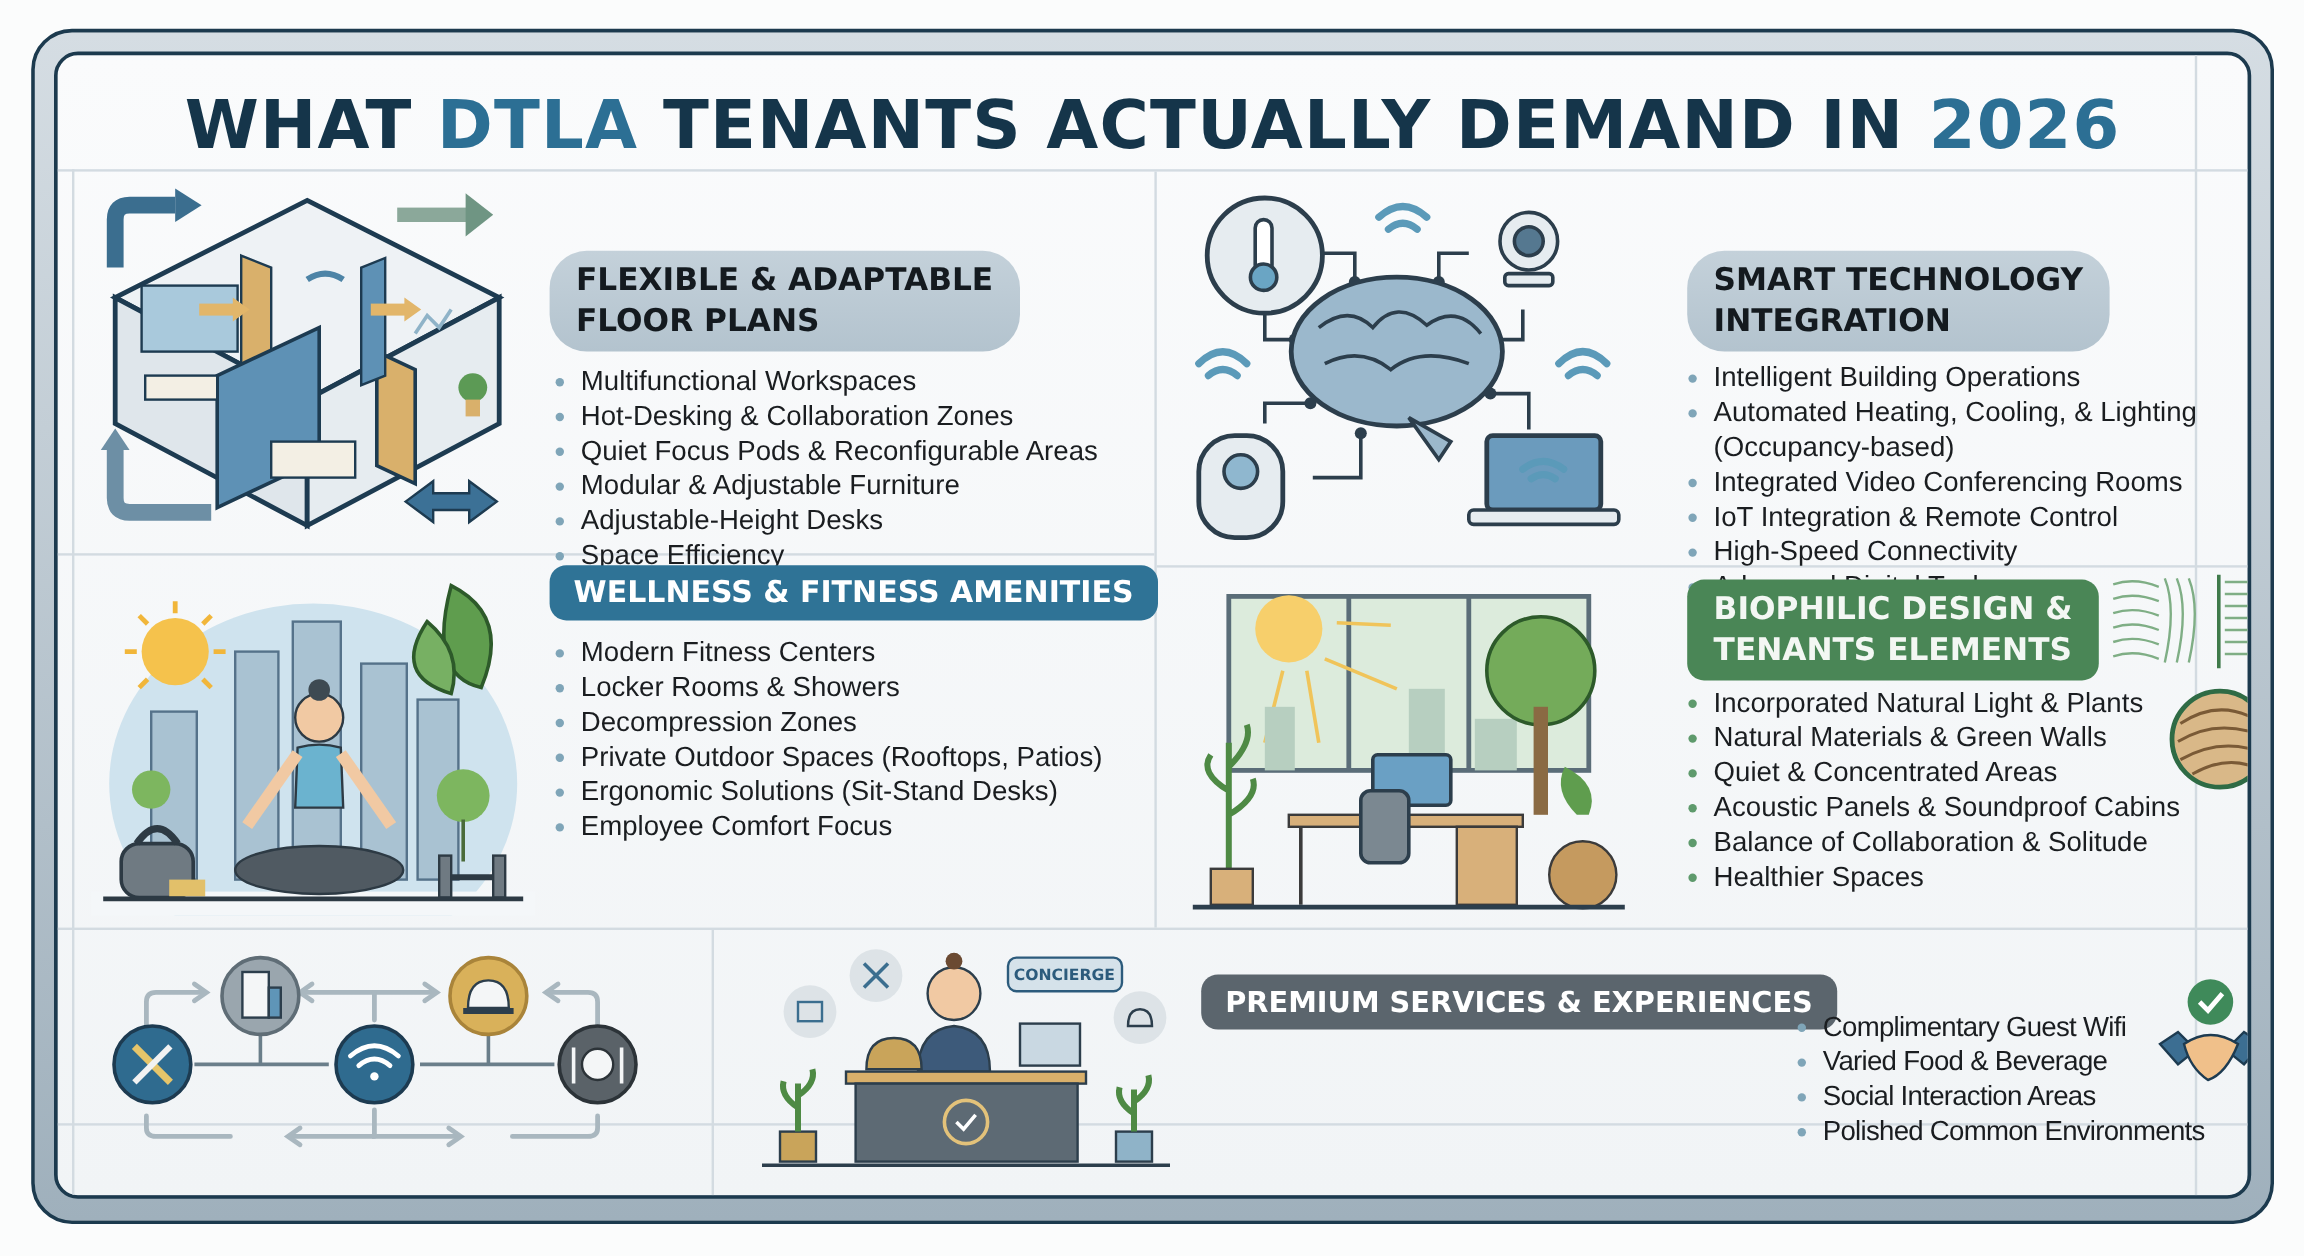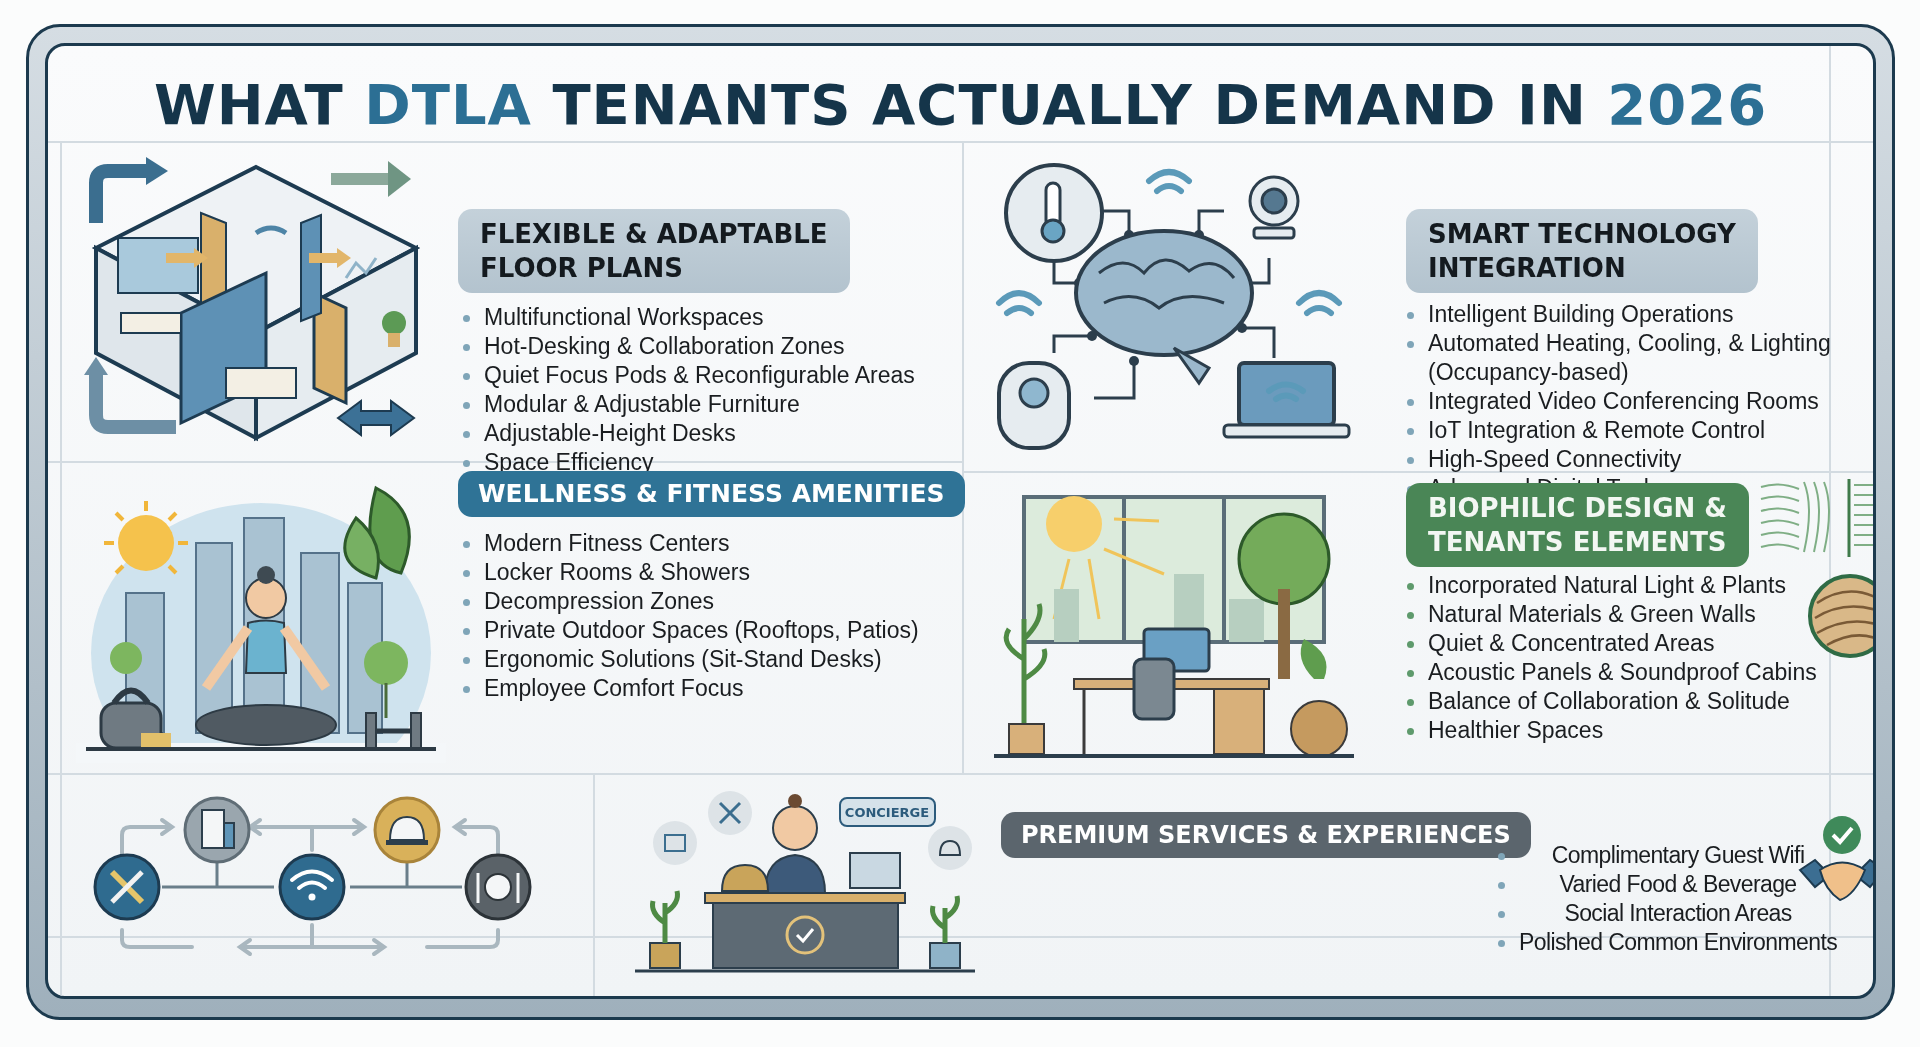--- a/index.html
+++ b/index.html
@@ -26,21 +26,21 @@
   .title .hl { color: #2c6f94; }
 
   .rule { position: absolute; background: #d3dbe1; }
 
   .panel { position: absolute; }
   .pill {
     position: absolute; border-radius: 14px;
     font-family: "DejaVu Sans", sans-serif; font-weight: bold; font-size: 26px; line-height: 34px;
     padding: 8px 22px; white-space: nowrap;
   }
-  .pill.gray { background: linear-gradient(180deg,#c4d1da,#b3c3ce); color: #141a1f; }
+  .pill.gray { background: linear-gradient(180deg,#c4d1da,#b3c3ce); color: #141a1f; border-radius: 31px; }
   .pill.blue { background: #2f7396; color: #fff; padding: 6px 20px; font-size: 25px; }
   .pill.green { background: #4a8656; color: #f3f7f3; }
   .pill.dark { background: #5b656d; color: #fff; font-size: 24px; padding: 6px 20px; }
 
   ul.bullets { position: absolute; list-style: none; font-size: 23px; line-height: 29px; color: #1a1d20; }
   ul.bullets li { position: relative; padding-left: 24px; white-space: nowrap; }
   ul.bullets li::before {
     content: ""; position: absolute; left: 3px; top: 12px; width: 7px; height: 7px;
     border-radius: 50%; background: #7fa5b8;
   }
@@ -378,21 +378,21 @@
           <rect x="15" y="160" width="30" height="25" fill="#c9a45a" stroke="#2c3e4c" stroke-width="2"></rect>
           <path d="M30 160 V120 M30 140 Q15 130 18 118 M30 130 Q45 120 42 108" fill="none" stroke="#4e8a44" stroke-width="5"></path>
           <rect x="295" y="160" width="30" height="25" fill="#8fb3c8" stroke="#2c3e4c" stroke-width="2"></rect>
           <path d="M310 160 V125 M310 145 Q295 135 298 123 M310 135 Q325 125 322 113" fill="none" stroke="#4e8a44" stroke-width="5"></path>
           <line x1="0" y1="188" x2="340" y2="188" stroke="#2c3e4c" stroke-width="3"></line>
         </svg>
       </div>
       <div class="pill dark" style="left:406px; top:11px;margin-top:26px;">
         <span>PREMIUM SERVICES &amp; EXPERIENCES</span>
       </div>
-      <ul class="bullets cond" style="left:900px; top:66px;text-align:center;">
+      <ul class="bullets cond" style="left:900px; top:66px;">
         <li>Complimentary Guest Wifi</li>
         <li>Varied Food &amp; Beverage</li>
         <li>Social Interaction Areas</li>
         <li>Polished Common Environments</li>
       </ul>
       <div class="illus" style="left:1200px; top:40px;">
         <svg width="95" height="90" viewBox="0 0 95 90">
           <circle cx="47" cy="20" r="19" fill="#3f8a5a"></circle>
           <polyline points="38,20 45,27 57,13" fill="none" stroke="#fff" stroke-width="4"></polyline>
           <path d="M5 55 L20 45 L35 60 L20 72 Z" fill="#3c6e92" stroke="#1d3b51" stroke-width="2"></path>

